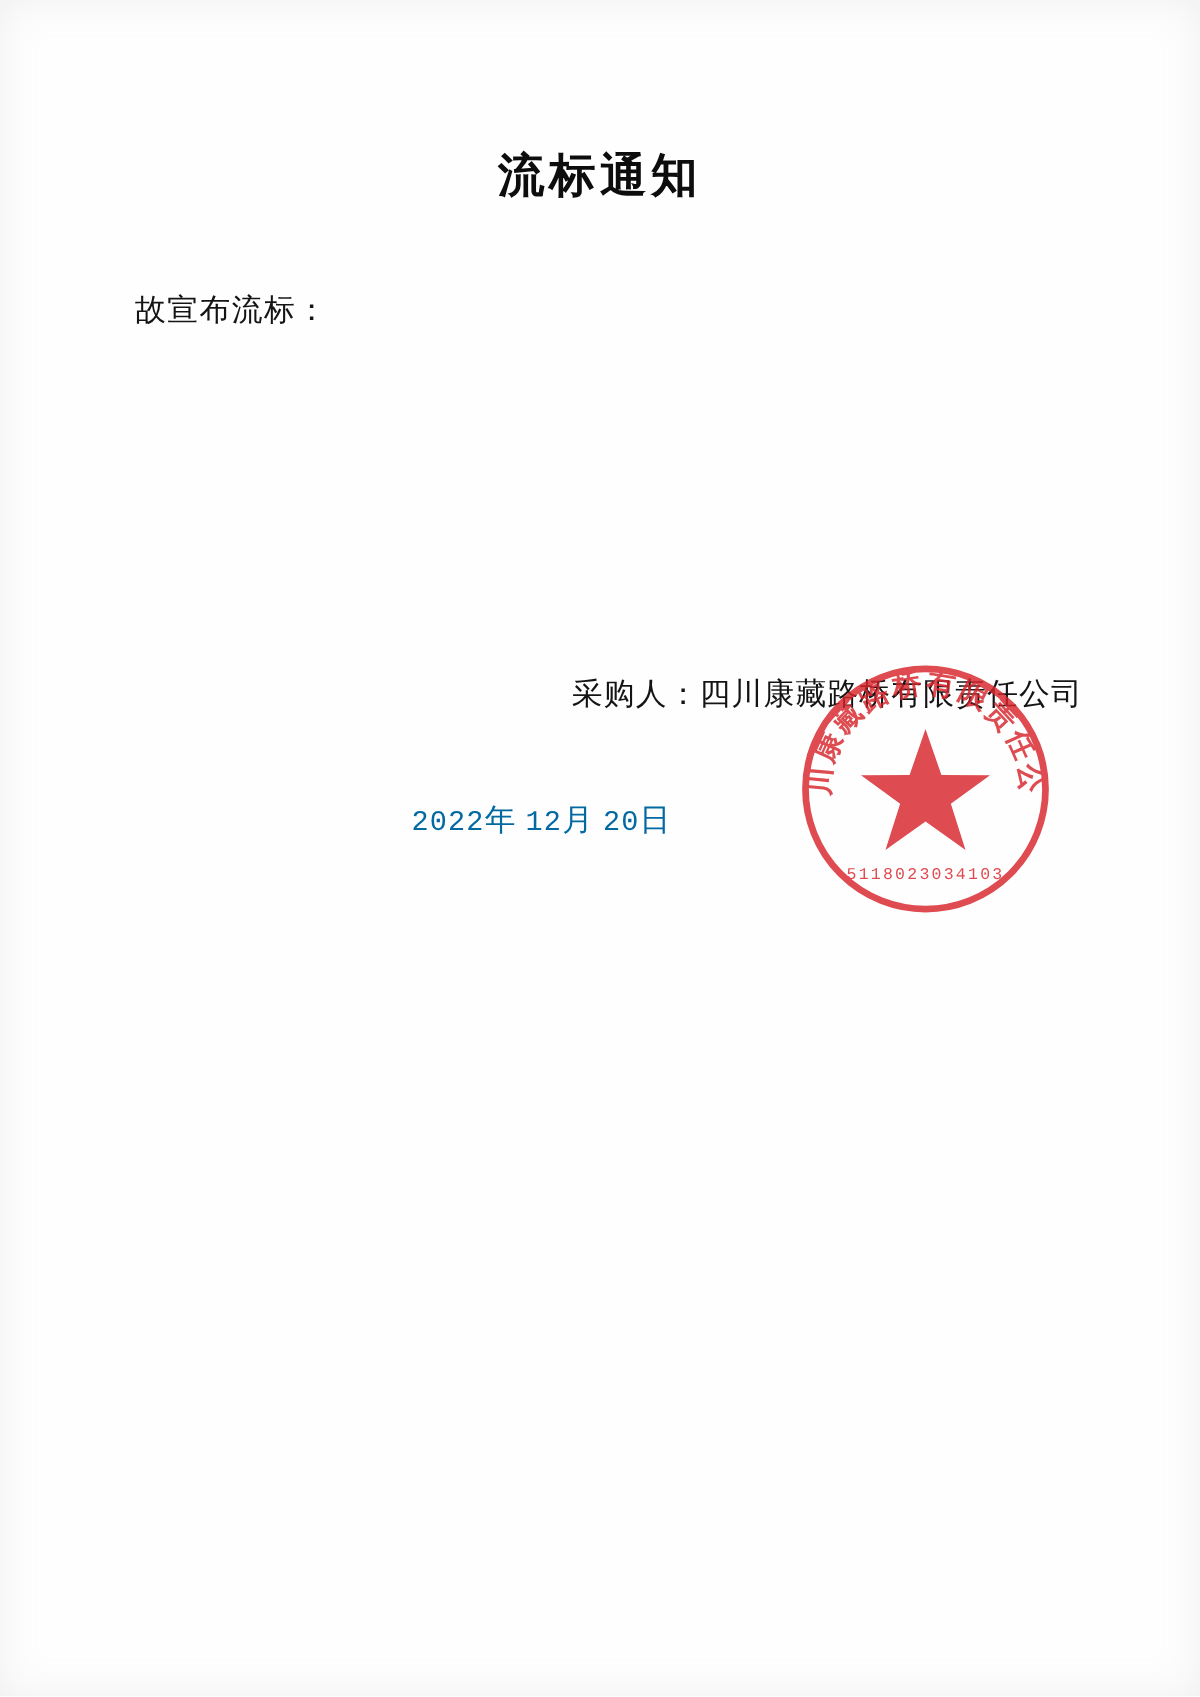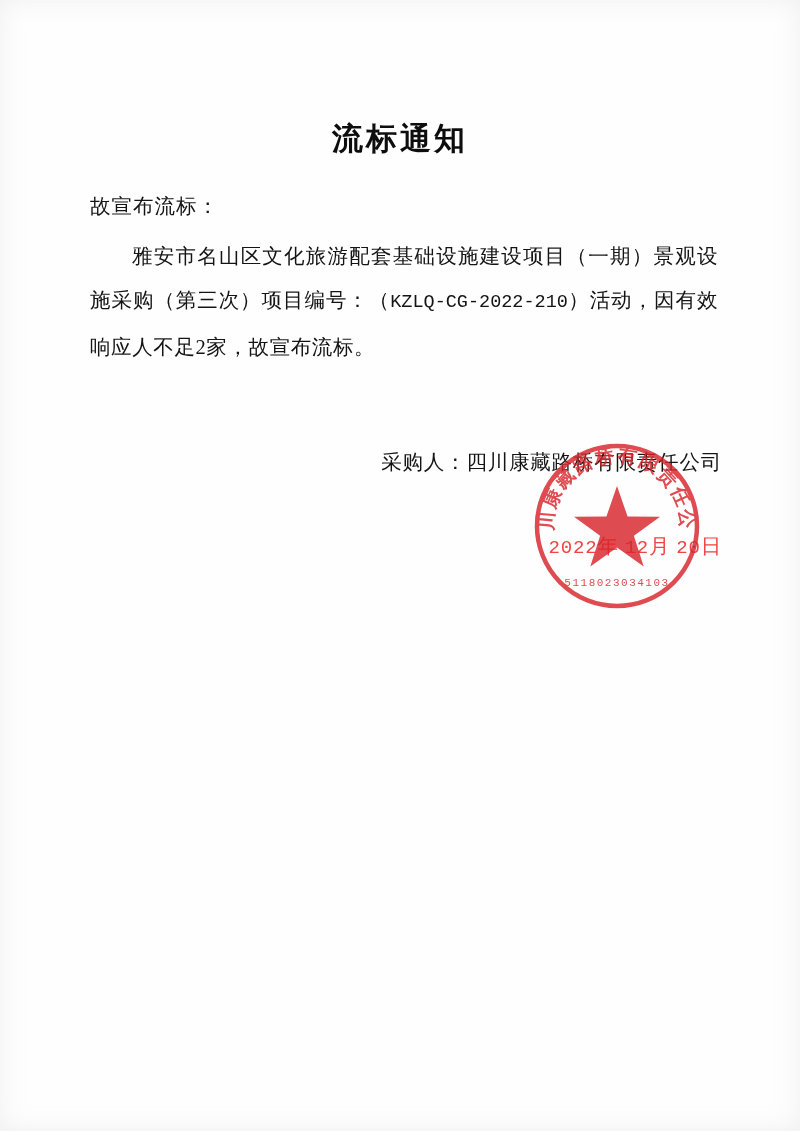--- a/index.html
+++ b/index.html
@@ -31,21 +31,20 @@
     position: absolute;
     top: 96px;
     left: 0;
     width: 800px;
     text-align: center;
     font-family: "DejaVu Serif", "Liberation Serif", serif;
     font-weight: bold;
     font-size: 31px;
     letter-spacing: 3px;
     color: #0d0d0d;
-    margin-top: 22px;
   }
   .salutation {
     position: absolute;
     top: 192px;
     left: 90px;
     font-size: 20.5px;
     letter-spacing: 1px;
     color: #141414;
   }
   .body-text {
@@ -73,24 +72,24 @@
     text-align: right;
     font-size: 20.5px;
     letter-spacing: 0.8px;
     color: #141414;
   }
   .sign-date {
     position: absolute;
     top: 532px;
     left: 0;
     width: 722px;
-    text-align: right;
+    text-align: center;
     font-size: 20.5px;
     letter-spacing: 0.8px;
-    color: #ef4444;
+    color: #0369a1;
   }
   .sign-date .num {
     font-family: "Liberation Mono", "DejaVu Sans Mono", monospace;
     font-size: 19px;
   }
 
   
   .seal {
     position: absolute;
     left: 531px;
@@ -117,23 +116,20 @@
 </style>
 </head>
 <body>
 
 <div class="page">
 
   <div class="doc-title">流标通知</div>
 
   <div class="salutation">故宣布流标：</div>
 
-  <div class="body-text">
-    <span>雅安市名山区文化旅游配套基础设施建设项目（一期）景观设施采购（第三次）</span><span>项目编号：（</span><span class="ascii">KZLQ-CG-2022-210</span><span>）活动，因有效响应人不足2家，故宣布流标。</span>
-  </div>
 
   <div class="signature">采购人：四川康藏路桥有限责任公司</div>
 
   <div class="sign-date">
     <span class="num">2022</span><span>年</span>
     <span class="num">12</span><span>月</span>
     <span class="num">20</span><span>日</span>
   </div>
 
   <div class="seal">

